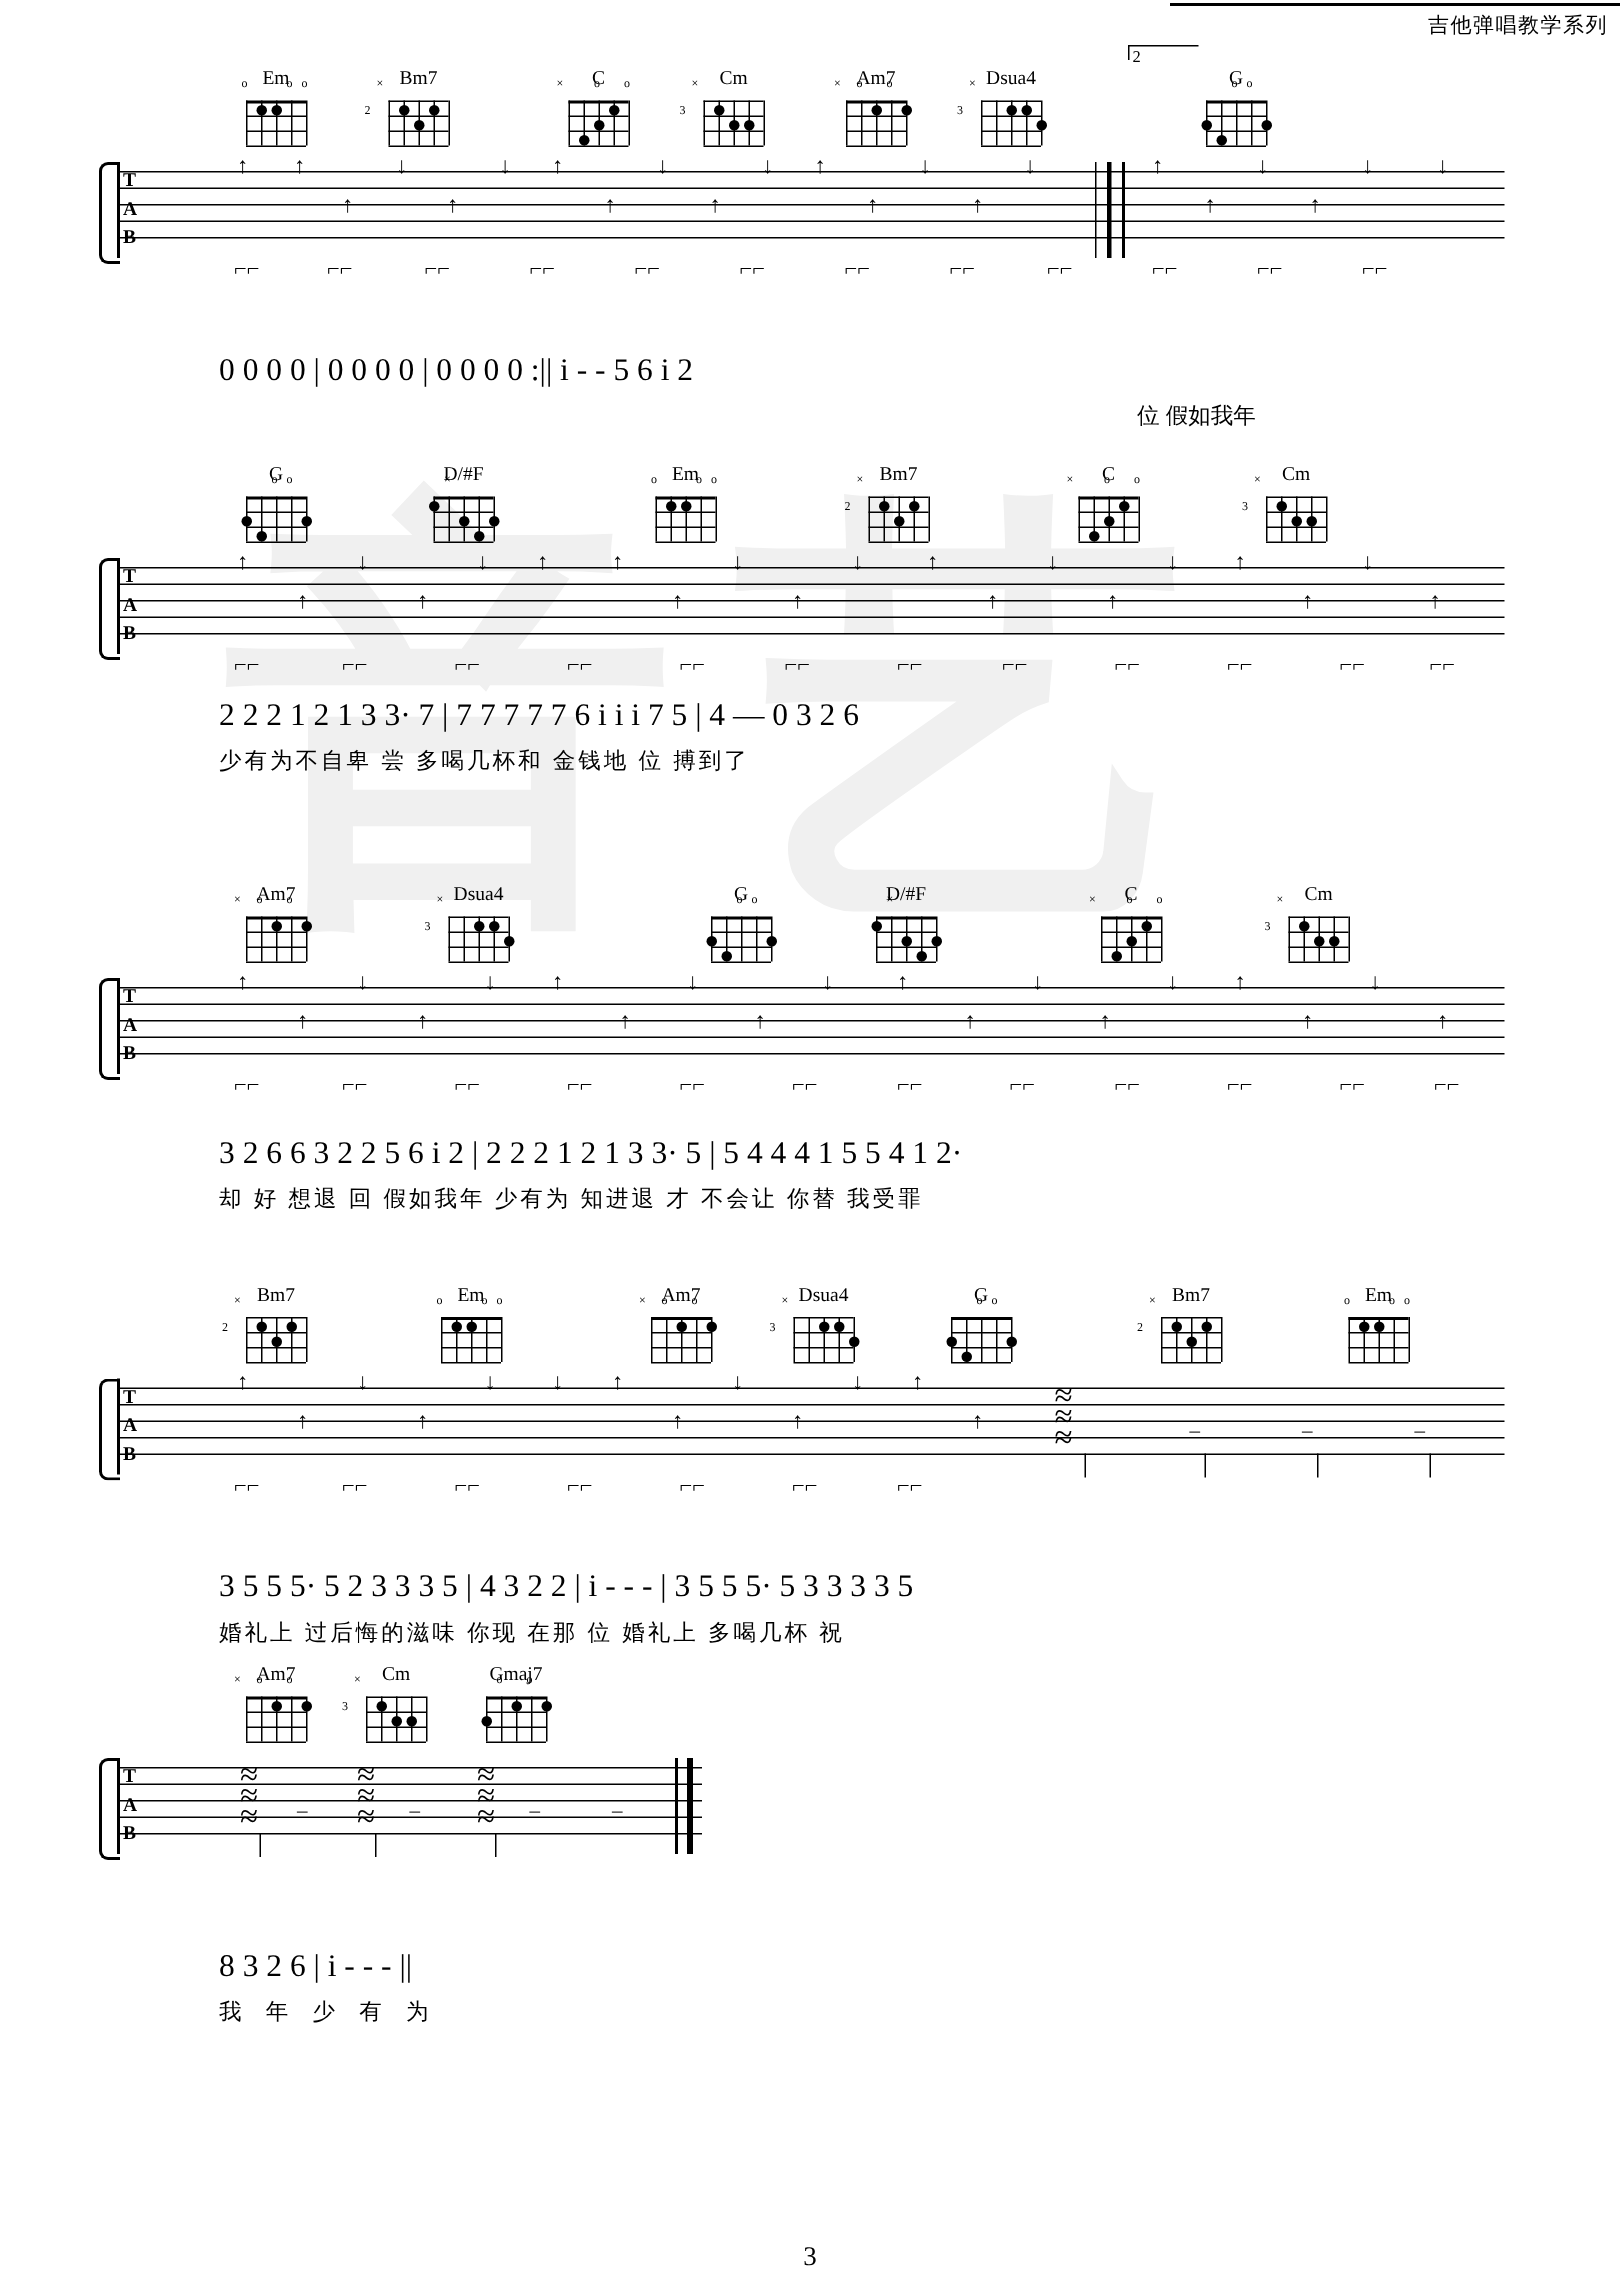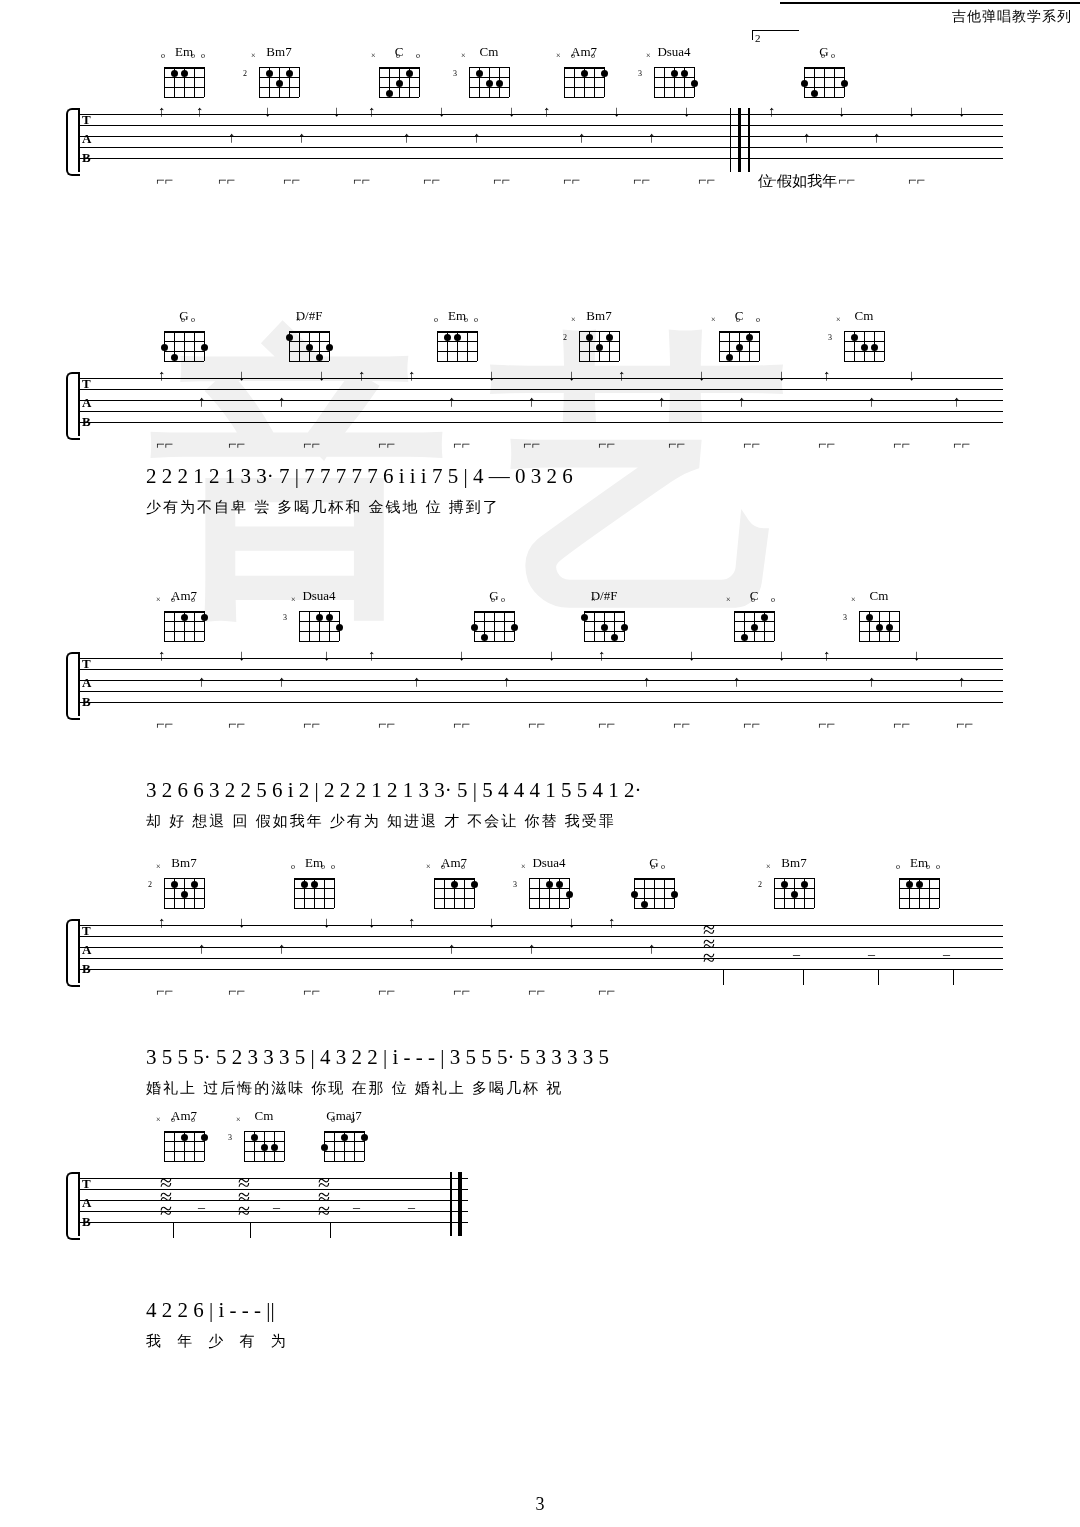--- a/index.html
+++ b/index.html
@@ -246,20 +246,23 @@
     <div class="rhy" style="left:345px;">⌐⌐</div>
       <div class="rhy" style="left:415px;">⌐⌐</div>
     <div class="rhy" style="left:485px;">⌐⌐</div>
       <div class="rhy" style="left:555px;">⌐⌐</div>
     <div class="rhy" style="left:620px;">⌐⌐</div>
       <div class="rhy" style="left:690px;">⌐⌐</div>
     <div class="rhy" style="left:760px;">⌐⌐</div>
       <div class="rhy" style="left:830px;">⌐⌐</div>
   </div>
 
+  <div class="numrow" style="margin-top:62px;">
+    <div class="num" style="left:68px;">0 0 0 0 | 0 0 0 0 | 0 0 0 0 :|| i - - 5 6 i 2</div>
+  </div>
   <div class="numrow" style="height:24px;">
     <div class="lyr" style="left:680px;">位            假如我年</div>
   </div>
 </div>
 
 <div class="system" style="top:308px;">
   <div class="chordrow">
     <div class="chord" style="left:75px;">
       <div class="cname">G</div>
       <div class="grid">
@@ -582,21 +585,21 @@
     <div class="rhy" style="left:375px;">⌐⌐</div>
       <div class="rhy" style="left:450px;">⌐⌐</div>
     <div class="rhy" style="left:520px;">⌐⌐</div>
       <div class="rhy" style="left:595px;">⌐⌐</div>
     <div class="rhy" style="left:665px;">⌐⌐</div>
       <div class="rhy" style="left:740px;">⌐⌐</div>
     <div class="rhy" style="left:815px;">⌐⌐</div>
       <div class="rhy" style="left:878px;">⌐⌐</div>
   </div>
 
-  <div class="numrow" style="margin-top:62px;">
+  <div class="numrow" style="margin-top:40px;">
     <div class="num" style="left:68px;">3 2 6 6 3 2 2  5 6 i 2 | 2 2 2 1 2 1 3 3· 5 | 5 4 4 4 1 5 5 4 1 2·</div>
   </div>
   <div class="numrow" style="height:24px;">
     <div class="lyr" style="left:68px;letter-spacing:2px;">却 好 想退 回  假如我年  少有为 知进退  才 不会让 你替 我受罪</div>
   </div>
 </div>
 
 <div class="system" style="top:855px;">
   <div class="chordrow">
     <div class="chord" style="left:75px;">
@@ -859,21 +862,21 @@
     <div style="position:absolute;left:275px;top:28px;font-size:14px;">–</div>
     <div style="position:absolute;left:330px;top:28px;font-size:14px;">–</div>
     <div style="position:absolute;left:95px;top:50px;height:16px;width:1px;background:#000;"></div>
     <div style="position:absolute;left:172px;top:50px;height:16px;width:1px;background:#000;"></div>
     <div style="position:absolute;left:252px;top:50px;height:16px;width:1px;background:#000;"></div>
     <div style="position:absolute;left:372px;top:0;bottom:0;width:2px;background:#000;"></div>
     <div style="position:absolute;left:380px;top:0;bottom:0;width:4px;background:#000;"></div>
   </div>
 
   <div class="numrow" style="margin-top:62px;">
-    <div class="num" style="left:68px;">4 2 2 6 | i - - - ||</div>
+    <div class="num" style="left:68px;">8 3 2 6 | i - - - ||</div>
   </div>
   <div class="numrow" style="height:24px;">
     <div class="lyr" style="left:68px;letter-spacing:6px;">我 年 少 有 为</div>
   </div>
 </div>
 
 <div class="footer">
   <div class="pg">3</div>
 </div>
 

